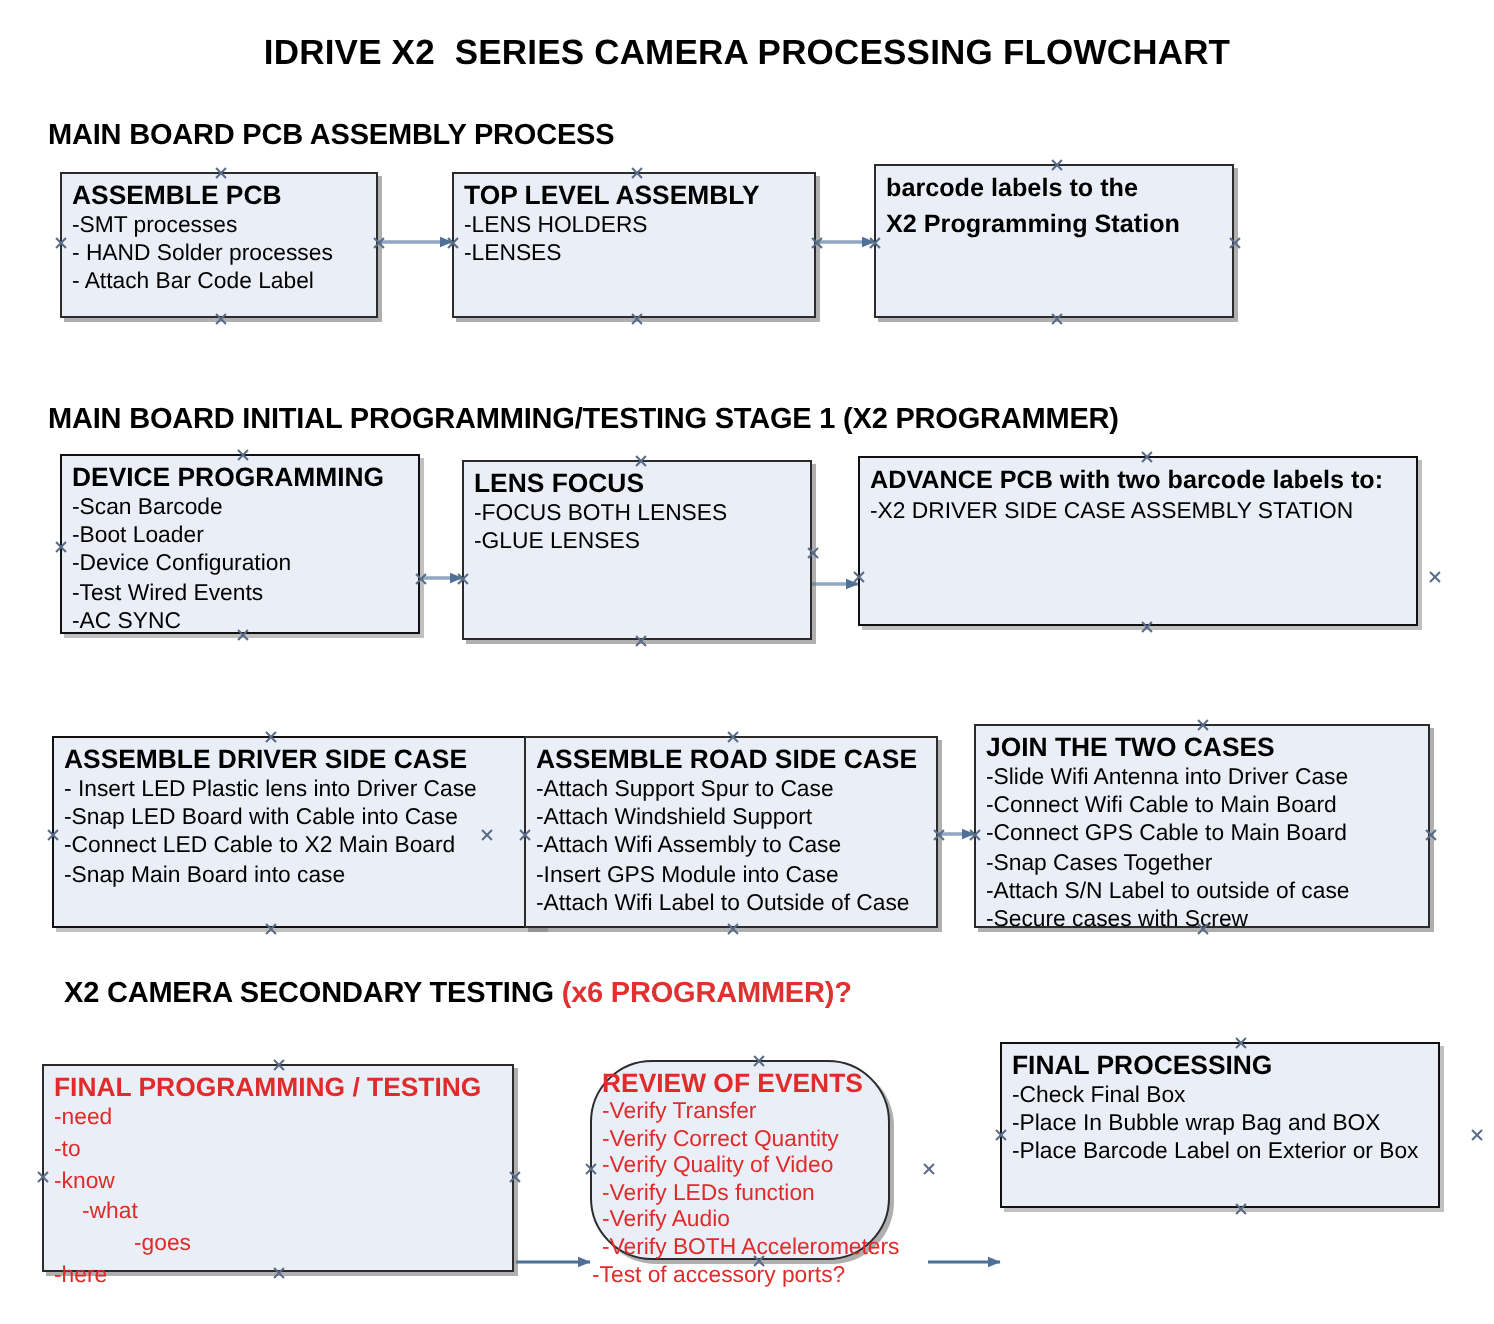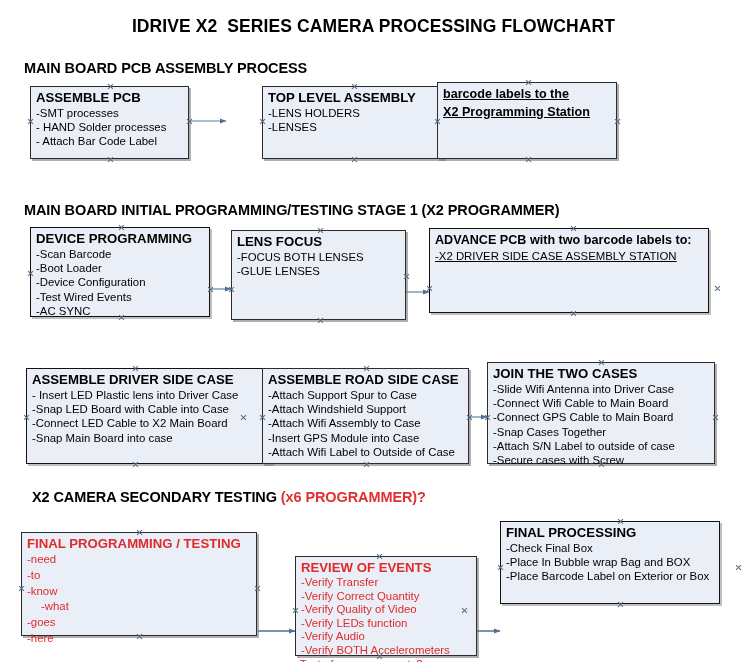--- a/index.html
+++ b/index.html
@@ -80,21 +80,20 @@
     color: #e02b2b;
   }
   .node.overflow-text {
     overflow: visible;
   }
   
   .node.bold-body .node-line {
     font-weight: bold;
     font-size: 12.6px;
     line-height: 17.5px;
-    text-decoration: underline;
   }
   .node.bold-body .node-title {
     font-size: 12.6px;
     line-height: 17.5px;
   }
   
   .handle {
     position: absolute;
     width: 7px;
     height: 7px;
@@ -154,21 +153,21 @@
     <div class="node-title">ASSEMBLE PCB</div>
     <div class="node-line">-SMT processes</div>
     <div class="node-line">- HAND Solder processes</div>
     <div class="node-line">- Attach Bar Code Label</div>
     <span class="handle" style="left:76px; top:-4px;"></span>
     <span class="handle" style="left:-4px; top:31px;"></span>
     <span class="handle" style="left:155px; top:31px;"></span>
     <span class="handle" style="left:76px; top:69px;"></span>
   </div>
 
-  <div class="node" style="left:226px; top:86px; width:182px; height:73px;margin-left:36px;">
+  <div class="node" style="left:226px; top:86px; width:182px; height:73px;">
     <div class="node-title">TOP LEVEL ASSEMBLY</div>
     <div class="node-line">-LENS HOLDERS</div>
     <div class="node-line">-LENSES</div>
     <span class="handle" style="left:88px; top:-4px;"></span>
     <span class="handle" style="left:-4px; top:31px;"></span>
     <span class="handle" style="left:178px; top:31px;"></span>
     <span class="handle" style="left:88px; top:69px;"></span>
   </div>
 
   <div class="node bold-body" style="left:437px; top:82px; width:180px; height:77px;">
@@ -259,29 +258,29 @@
   <div class="section-heading" style="left:32px; top:489px;">
     <span>X2 CAMERA SECONDARY TESTING </span><span class="accent">(x6 PROGRAMMER)?</span>
   </div>
 
   <div class="node red" style="left:21px; top:532px; width:236px; height:104px;">
     <div class="node-title">FINAL PROGRAMMING / TESTING</div>
     <div class="node-line" style="line-height:15.8px;">-need</div>
     <div class="node-line" style="line-height:15.8px;">-to</div>
     <div class="node-line" style="line-height:15.8px;">-know</div>
     <div class="node-line" style="line-height:15.8px;margin-left:14px;">-what</div>
-    <div class="node-line" style="line-height:15.8px;">-goes</div>
+    <div class="node-line" style="line-height:15.8px;margin-left:40px;">-goes</div>
     <div class="node-line" style="line-height:15.8px;">-here</div>
     <span class="handle" style="left:114px; top:-4px;"></span>
     <span class="handle" style="left:-4px; top:52px;"></span>
     <span class="handle" style="left:232px; top:52px;"></span>
     <span class="handle" style="left:114px; top:100px;"></span>
   </div>
 
-  <div class="node red overflow-text" style="left:295px; top:556px; width:182px; height:100px;">
+  <div class="node red overflow-text" style="left:295px; top:530px; width:150px; height:100px;border-radius:31px;">
     <div class="node-title">REVIEW OF EVENTS</div>
     <div class="node-line" style="line-height:13.6px;">-Verify Transfer</div>
     <div class="node-line" style="line-height:13.6px;">-Verify Correct Quantity</div>
     <div class="node-line" style="line-height:13.6px;">-Verify Quality of Video</div>
     <div class="node-line" style="line-height:13.6px;">-Verify LEDs function</div>
     <div class="node-line" style="line-height:13.6px;">-Verify Audio</div>
     <div class="node-line" style="line-height:13.6px;">-Verify BOTH Accelerometers</div>
     <div class="node-line" style="line-height:13.6px; margin-left:-5px;">-Test of accessory ports?</div>
     <span class="handle" style="left:80px; top:-4px;"></span>
     <span class="handle" style="left:-4px; top:50px;"></span>

